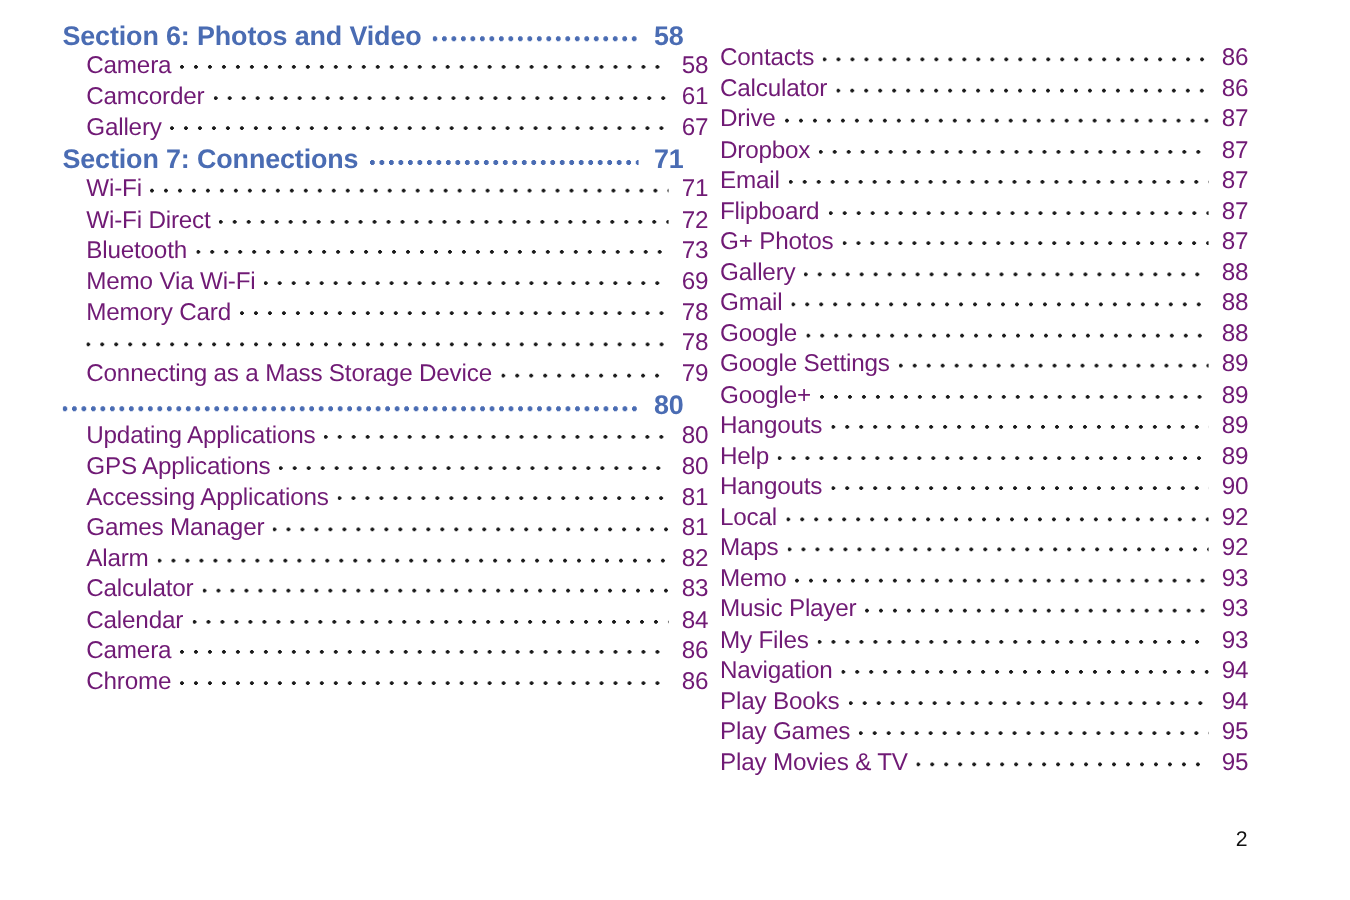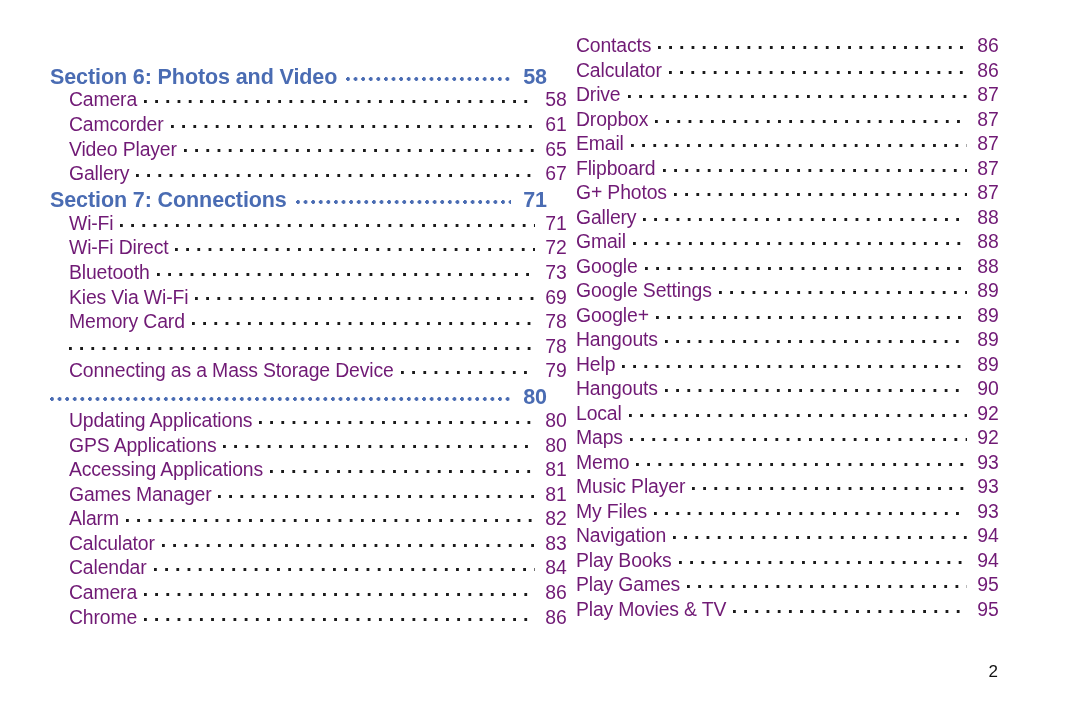--- a/index.html
+++ b/index.html
@@ -32,22 +32,21 @@
     flex-direction: row;
   }
 
   .col {
     position: relative;
   }
 
   .col-left {
     width: 500px;
     margin-left: 50px;
-    padding-top: 30px;
-    margin-top: 32px;
+    padding-top: 14px;
   }
 
   .col-right {
     width: 425px;
     margin-left: 26px;
     padding-top: 33px;
   }
 
   
   .toc-row {
@@ -161,25 +160,20 @@
           <span class="label">Camera</span>
           <span class="leader"></span>
           <span class="pagenum">58</span>
         </div>
         <div class="toc-row entry-row">
           <span class="label">Camcorder</span>
           <span class="leader"></span>
           <span class="pagenum">61</span>
         </div>
         <div class="toc-row entry-row">
-          <span class="label">Video Player</span>
-          <span class="leader"></span>
-          <span class="pagenum">65</span>
-        </div>
-        <div class="toc-row entry-row">
           <span class="label">Gallery</span>
           <span class="leader"></span>
           <span class="pagenum">67</span>
         </div>
         <div class="toc-row section-row">
           <span class="label">Section 7:  Connections</span>
           <span class="leader"></span>
           <span class="pagenum">71</span>
         </div>
         <div class="toc-row entry-row">
@@ -191,21 +185,21 @@
           <span class="label">Wi-Fi Direct</span>
           <span class="leader"></span>
           <span class="pagenum">72</span>
         </div>
         <div class="toc-row entry-row">
           <span class="label">Bluetooth</span>
           <span class="leader"></span>
           <span class="pagenum">73</span>
         </div>
         <div class="toc-row entry-row">
-          <span class="label">Kies Via Wi-Fi</span>
+          <span class="label">Memo Via Wi-Fi</span>
           <span class="leader"></span>
           <span class="pagenum">69</span>
         </div>
         <div class="toc-row entry-row">
           <span class="label">Memory Card</span>
           <span class="leader"></span>
           <span class="pagenum">78</span>
         </div>
         <div class="toc-row entry-row">
           <span class="leader"></span>

